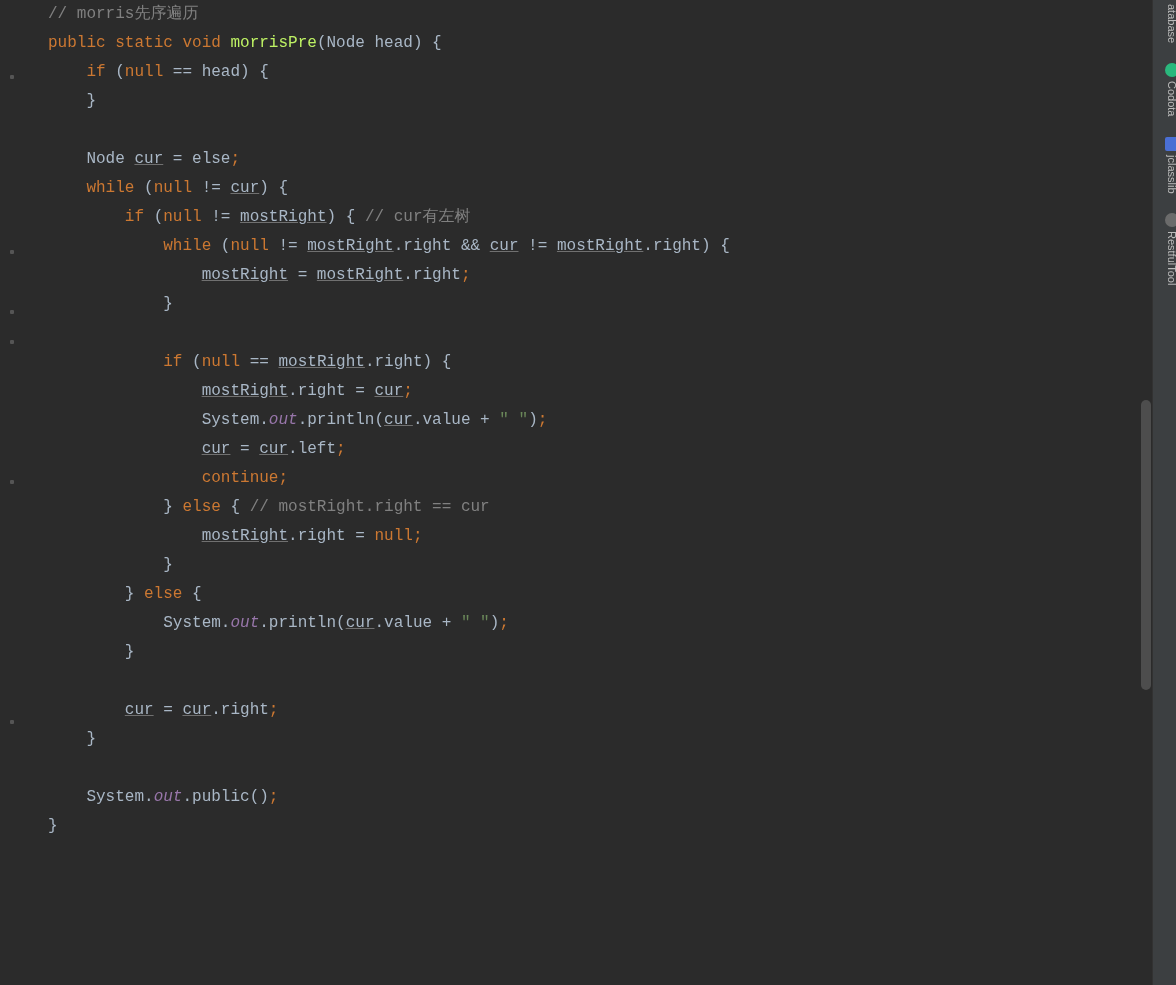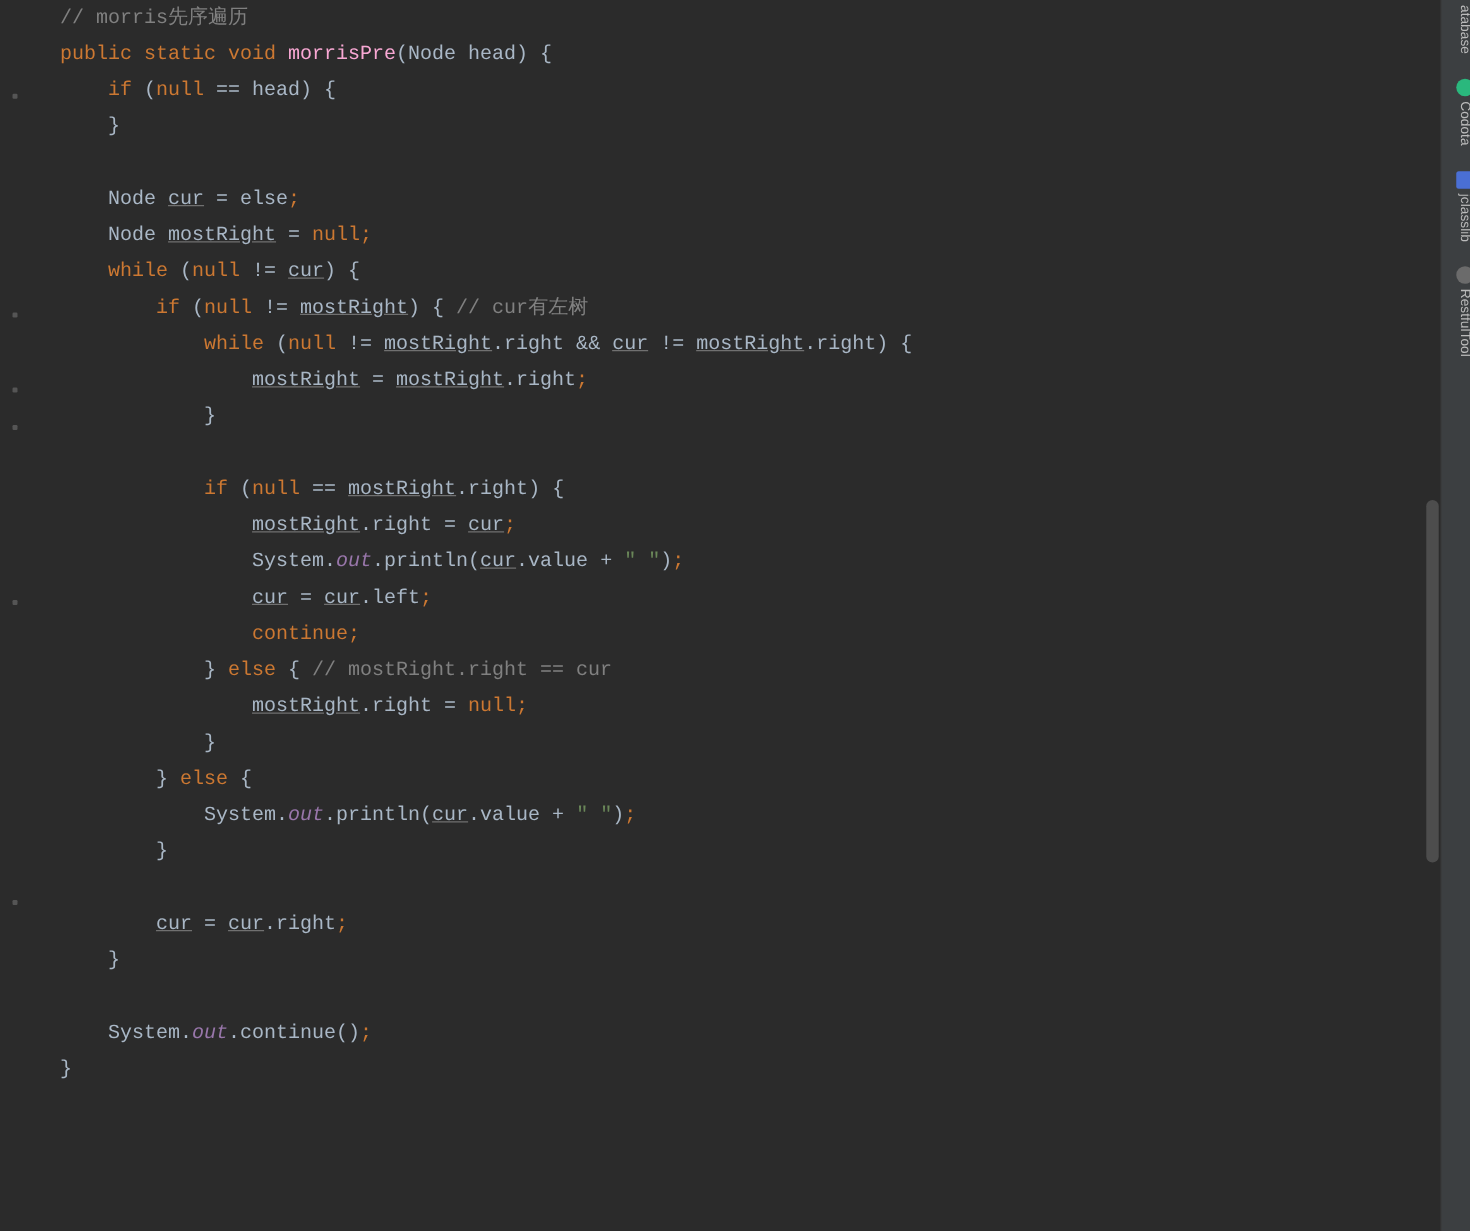--- a/index.html
+++ b/index.html
@@ -38,21 +38,21 @@
       background: #555;
       border-radius: 1px;
     }
     .code-line {
       white-space: pre;
       height: 29px;
     }
     .comment { color: #808080; }
     .keyword { color: #cc7832; }
     .identifier { color: #a9b7c6; }
-    .method-decl { color: #f9a8d4; margin-top: 48px; }
+    .method-decl { color: #bef264; margin-top: 48px; }
     .string { color: #6a8759; }
     .static-field { color: #9876aa; font-style: italic; }
     .underline { text-decoration: underline; text-decoration-color: #707070; }
     .paren { color: #a9b7c6; }
     .semi { color: #cc7832; }
     
     .right-panel {
       position: absolute;
       right: 0;
       top: 0;
@@ -112,21 +112,20 @@
     <div class="gutter-fold" style="top: 720px;"></div>
   </div>
 
 <div class="editor-area">
 <div class="code-line"><span class="comment">// morris先序遍历</span></div>
     <div class="code-line"><span class="keyword">public </span><span class="keyword">static </span><span class="keyword">void </span><span class="method-decl">morrisPre</span><span class="identifier">(Node head) {</span></div>
     <div class="code-line">    <span class="keyword">if </span><span class="paren">(</span><span class="keyword">null </span><span class="identifier">== head) {</span></div>
     <div class="code-line">    <span class="identifier">}</span></div>
     <div class="code-line"></div>
     <div class="code-line">    <span class="identifier">Node </span><span class="underline">cur</span><span class="identifier"> = else</span><span class="semi">;</span></div>
-    <div class="code-line">    <span class="identifier">Node </span><span class="underline">mostRight</span><span class="identifier"> = </span><span class="keyword">null</span><span class="semi">;</span></div>
     <div class="code-line">    <span class="keyword">while </span><span class="paren">(</span><span class="keyword">null </span><span class="identifier">!= </span><span class="underline">cur</span><span class="identifier">) {</span></div>
     <div class="code-line">        <span class="keyword">if </span><span class="paren">(</span><span class="keyword">null </span><span class="identifier">!= </span><span class="underline">mostRight</span><span class="identifier">) { </span><span class="comment">// cur有左树</span></div>
     <div class="code-line">            <span class="keyword">while </span><span class="paren">(</span><span class="keyword">null </span><span class="identifier">!= </span><span class="underline">mostRight</span><span class="identifier">.right &amp;&amp; </span><span class="underline">cur</span><span class="identifier"> != </span><span class="underline">mostRight</span><span class="identifier">.right) {</span></div>
     <div class="code-line">                <span class="underline">mostRight</span><span class="identifier"> = </span><span class="underline">mostRight</span><span class="identifier">.right</span><span class="semi">;</span></div>
     <div class="code-line">            <span class="identifier">}</span></div>
     <div class="code-line"></div>
     <div class="code-line">            <span class="keyword">if </span><span class="paren">(</span><span class="keyword">null </span><span class="identifier">== </span><span class="underline">mostRight</span><span class="identifier">.right) {</span></div>
     <div class="code-line">                <span class="underline">mostRight</span><span class="identifier">.right = </span><span class="underline">cur</span><span class="semi">;</span></div>
     <div class="code-line">                <span class="identifier">System.</span><span class="static-field">out</span><span class="identifier">.println(</span><span class="underline">cur</span><span class="identifier">.value + </span><span class="string">" "</span><span class="identifier">)</span><span class="semi">;</span></div>
     <div class="code-line">                <span class="underline">cur</span><span class="identifier"> = </span><span class="underline">cur</span><span class="identifier">.left</span><span class="semi">;</span></div>
@@ -134,21 +133,21 @@
     <div class="code-line">            <span class="identifier">} </span><span class="keyword">else </span><span class="identifier">{ </span><span class="comment">// mostRight.right == cur</span></div>
     <div class="code-line">                <span class="underline">mostRight</span><span class="identifier">.right = </span><span class="keyword">null</span><span class="semi">;</span></div>
     <div class="code-line">            <span class="identifier">}</span></div>
     <div class="code-line">        <span class="identifier">} </span><span class="keyword">else </span><span class="identifier">{</span></div>
     <div class="code-line">            <span class="identifier">System.</span><span class="static-field">out</span><span class="identifier">.println(</span><span class="underline">cur</span><span class="identifier">.value + </span><span class="string">" "</span><span class="identifier">)</span><span class="semi">;</span></div>
     <div class="code-line">        <span class="identifier">}</span></div>
     <div class="code-line"></div>
     <div class="code-line">        <span class="underline">cur</span><span class="identifier"> = </span><span class="underline">cur</span><span class="identifier">.right</span><span class="semi">;</span></div>
     <div class="code-line">    <span class="identifier">}</span></div>
     <div class="code-line"></div>
-    <div class="code-line">    <span class="identifier">System.</span><span class="static-field">out</span><span class="identifier">.continue()</span><span class="semi">;</span></div>
+    <div class="code-line">    <span class="identifier">System.</span><span class="static-field">out</span><span class="identifier">.public()</span><span class="semi">;</span></div>
     <div class="code-line"><span class="identifier">}</span></div>
   </div>
 
 <div class="scrollbar-track">
   <div class="scrollbar-thumb"></div>
 </div>
 
 <div class="right-panel">
   <div class="tool-item">
     <span>atabase</span>

